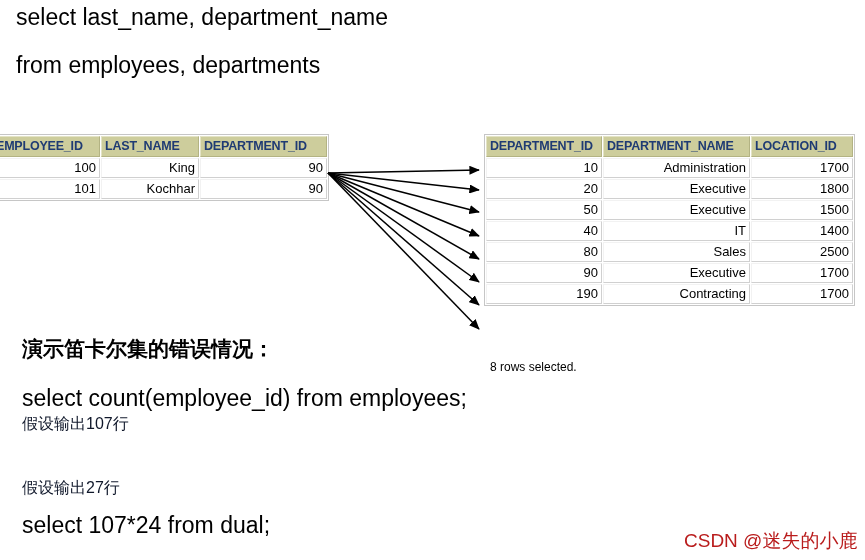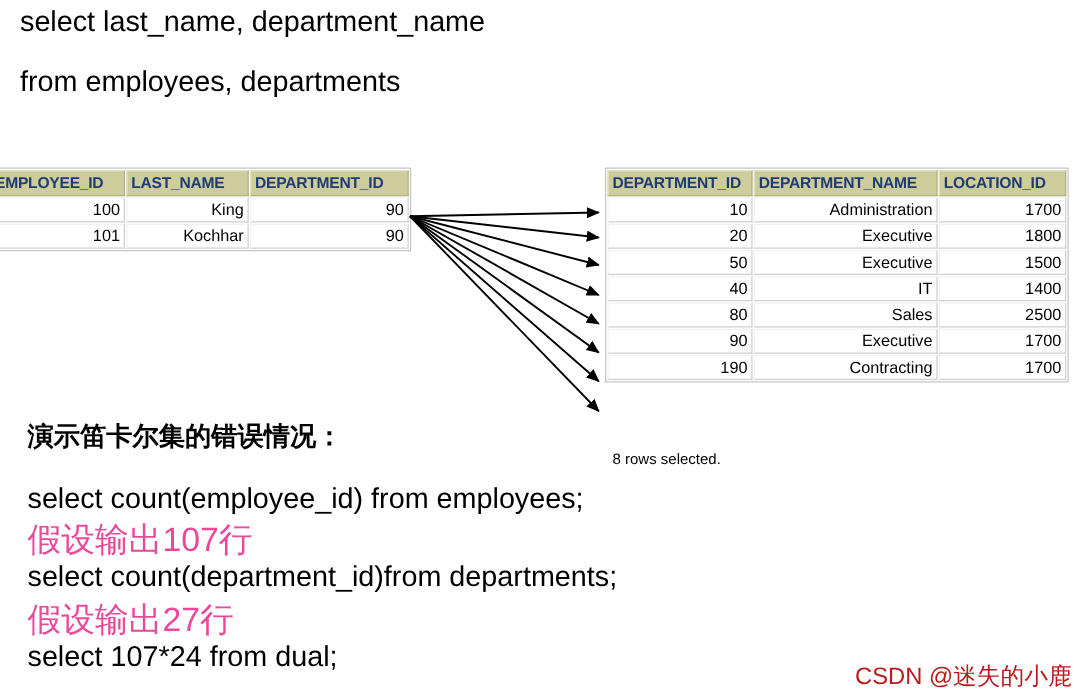--- a/index.html
+++ b/index.html
@@ -129,22 +129,22 @@
   .sql-line {
     position: absolute;
     left: 22px;
     font-size: 23px;
     color: #000000;
     white-space: pre;
   }
   .cn-line {
     position: absolute;
     left: 22px;
-    font-size: 27px;
-    color: #ec4899;
+    font-size: 16px;
+    color: #0f172a;
     white-space: pre;
   }
   #sql-count-emp   { top: 385px; }
   #cn-out-107      { top: 414px; }
   #sql-count-dept  { top: 448px; }
   #cn-out-27       { top: 478px; }
   #sql-cartesian   { top: 512px; }
 
   
   #watermark {
@@ -261,19 +261,18 @@
         <line x1="328" y1="173" x2="479" y2="329"></line>
       </g>
   </svg>
 
   <div id="rows-selected-caption">8 rows selected.</div>
 
   <div id="demo-heading">演示笛卡尔集的错误情况：</div>
 
   <div class="sql-line" id="sql-count-emp">select count(employee_id) from employees;</div>
   <div class="cn-line" id="cn-out-107">假设输出107行</div>
-  <div class="sql-line" id="sql-count-dept">select count(department_id)from departments;</div>
   <div class="cn-line" id="cn-out-27">假设输出27行</div>
   <div class="sql-line" id="sql-cartesian">select 107*24 from dual;</div>
 
   <div id="watermark">CSDN @迷失的小鹿</div>
 
 </div>
 
 </body></html>

